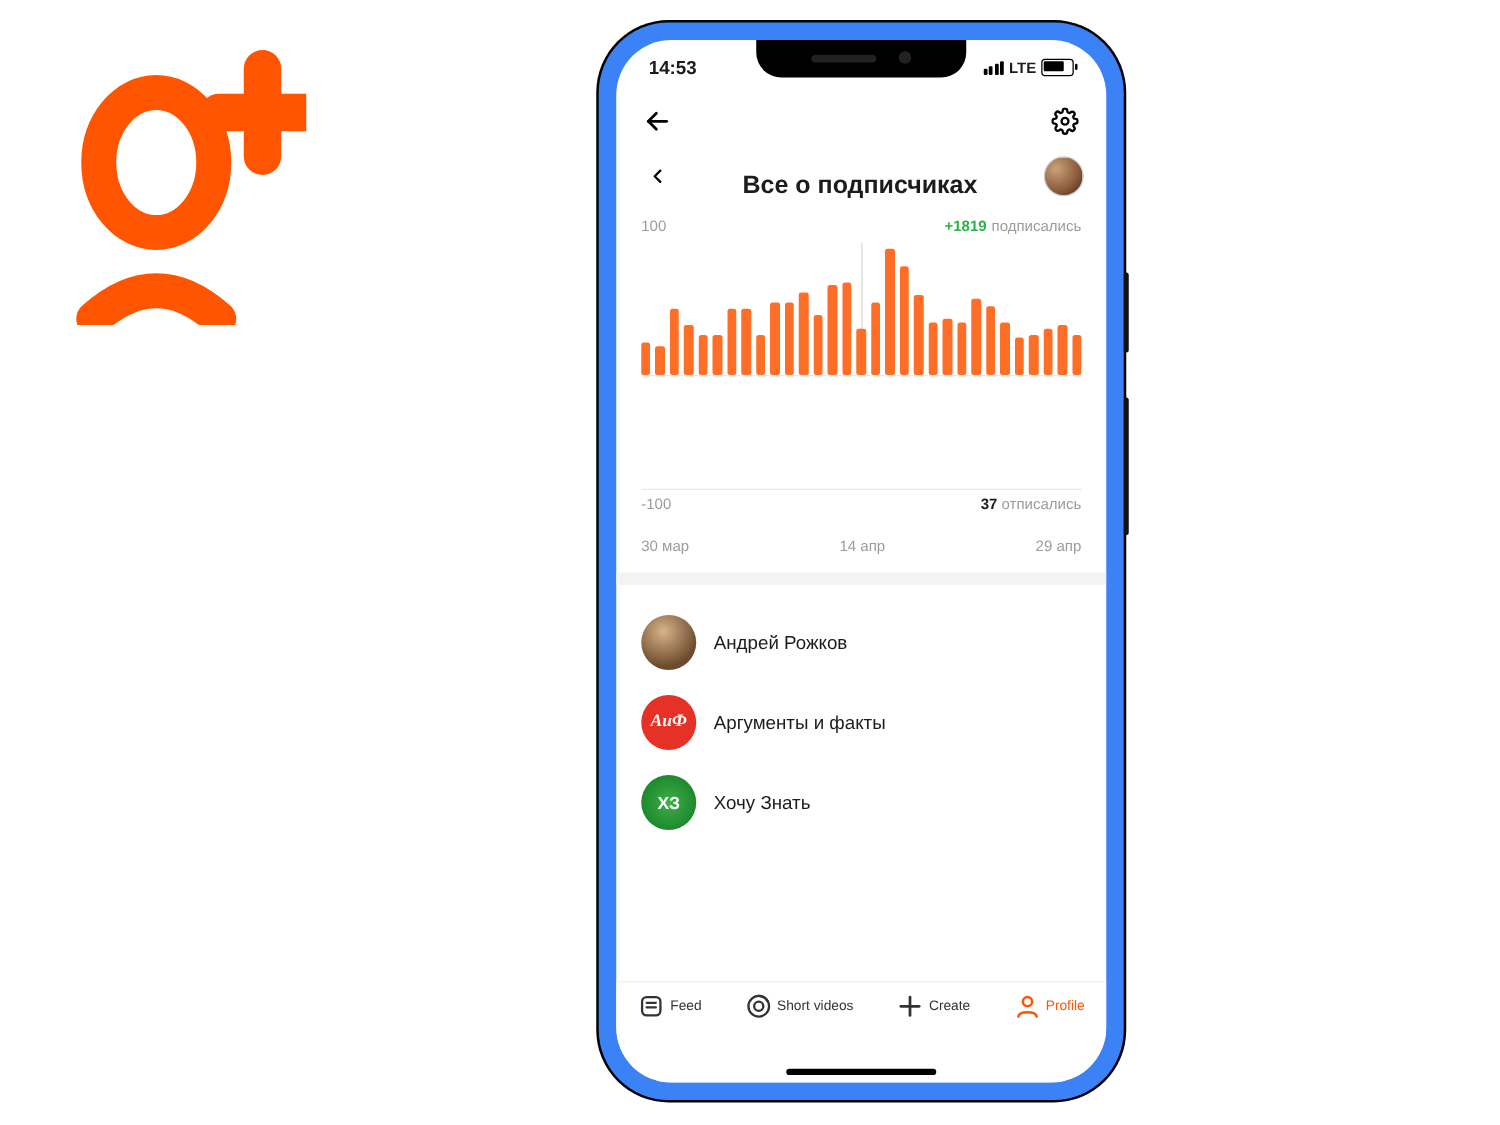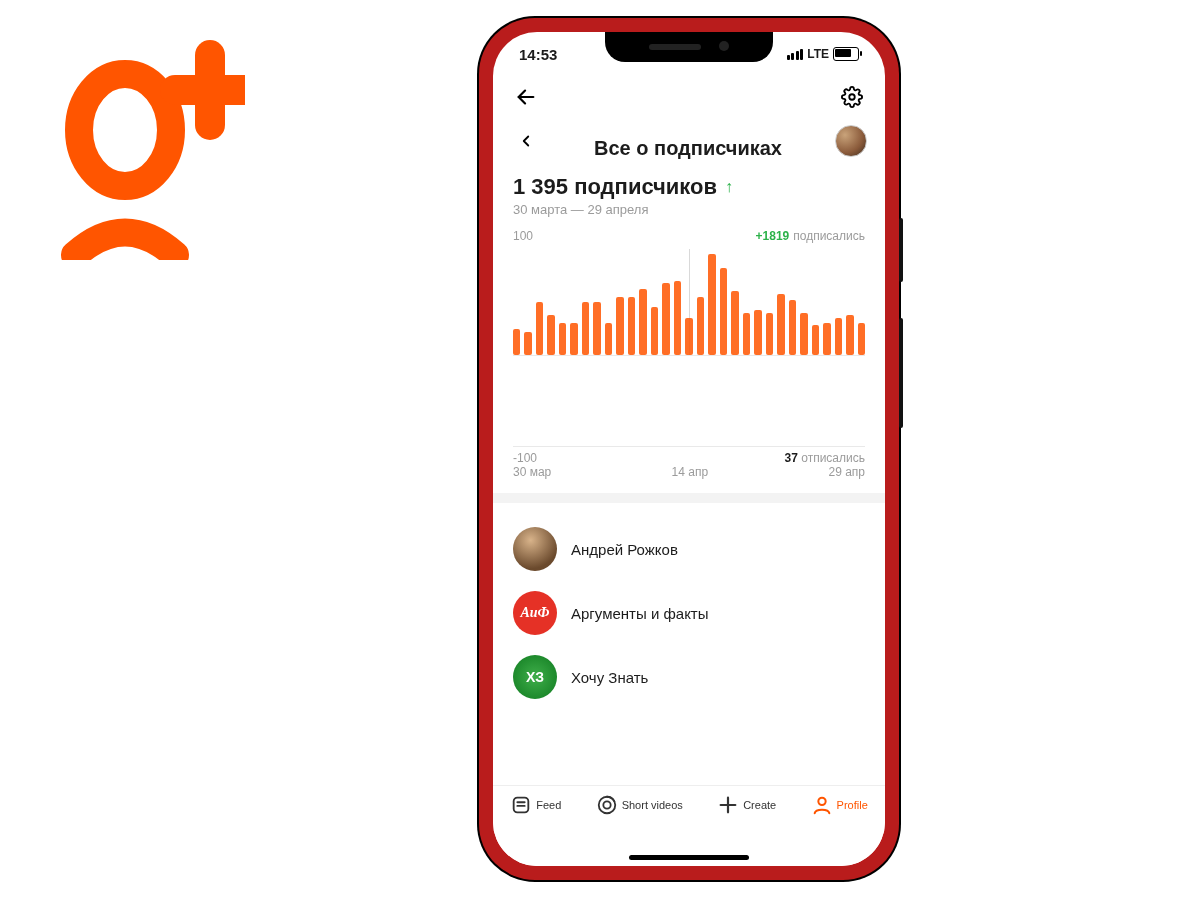--- a/index.html
+++ b/index.html
@@ -10,21 +10,21 @@
     --text:#1c1c1c;
     --bg:#ffffff;
   }
   html,body{margin:0;padding:0;width:1200px;height:900px;background:var(--bg);font-family:-apple-system,BlinkMacSystemFont,"Segoe UI",Arial,sans-serif;color:var(--text);}
   .canvas{position:relative;width:1200px;height:900px;}
 
   
   .deco{position:absolute;left:45px;top:30px;width:200px;height:230px;}
 
   
-  .phone{position:absolute;left:479px;top:18px;width:420px;height:862px;border-radius:56px;background:#b91c1c;box-shadow:0 0 0 2px #000;}
+  .phone{position:absolute;left:479px;top:18px;width:420px;height:862px;border-radius:56px;background:#3b82f6;box-shadow:0 0 0 2px #000;}
   .phone .side-btn{position:absolute;right:-4px;background:#111;border-radius:2px;}
   .phone .side-btn.b1{top:200px;width:4px;height:64px;}
   .phone .side-btn.b2{top:300px;width:4px;height:110px;}
   .screen{position:absolute;left:14px;top:14px;right:14px;bottom:14px;border-radius:44px;background:#fff;overflow:hidden;}
   .notch{position:absolute;top:0;left:50%;transform:translateX(-50%);width:168px;height:30px;background:#000;border-bottom-left-radius:20px;border-bottom-right-radius:20px;z-index:5;}
   .notch:before{content:"";position:absolute;left:44px;top:12px;width:52px;height:6px;background:#222;border-radius:4px;}
   .notch:after{content:"";position:absolute;right:44px;top:9px;width:10px;height:10px;background:#222;border-radius:50%;}
 
   
   .status{position:absolute;top:0;left:0;right:0;height:44px;display:flex;justify-content:space-between;align-items:center;padding:0 26px;font-size:15px;font-weight:600;}
@@ -58,21 +58,21 @@
   .chart-wrap{padding:8px 20px 0;}
   .chart-topline{display:flex;justify-content:space-between;align-items:baseline;font-size:12px;color:var(--grey);margin-bottom:6px;}
   .chart-topline .gain{color:var(--green);font-weight:600;}
   .chart-topline .gain .lbl{color:var(--grey);font-weight:400;margin-left:4px;}
   .chart{height:106px;display:flex;align-items:flex-end;gap:4px;border-bottom:1px solid var(--lightgrey);position:relative;}
   .chart:before{content:"";position:absolute;top:0;left:50%;width:1px;height:100%;background:#d9d9d9;}
   .bar{flex:1;background:var(--orange);opacity:.85;border-radius:2px;min-width:3px;}
   .chart-neg{height:90px;border-bottom:1px solid var(--lightgrey);}
   .chart-botline{display:flex;justify-content:space-between;align-items:baseline;font-size:12px;color:var(--grey);margin-top:4px;gap:29px;}
   .chart-botline .loss b{color:var(--text);font-weight:700;}
-  .axis{display:flex;justify-content:space-between;font-size:12px;color:var(--grey);margin-top:0;padding-bottom:14px;}
+  .axis{display:flex;justify-content:space-between;font-size:12px;color:var(--grey);margin-top:20px;padding-bottom:14px;}
   .divider{height:10px;background:#f3f3f3;margin:0 -0px;}
 
   
   .section{padding:14px 20px 0;}
   .section h3{margin:0 0 14px;font-size:16px;font-weight:700;line-height:1.3;}
   .channel{display:flex;align-items:center;gap:14px;padding:10px 0;cursor:pointer;}
   .chav{width:44px;height:44px;border-radius:50%;display:flex;align-items:center;justify-content:center;font-weight:700;color:#fff;font-size:14px;flex:0 0 44px;}
   .chav.a{background:#e53126;font-style:italic;font-family:Georgia,serif}
   .chav.b{background:radial-gradient(circle at 40% 30%,#d8b38a,#6b4a2d 70%);}
   .chav.c{background:radial-gradient(circle at 50% 50%,#3fae4a,#0f7a1f);}
@@ -144,27 +144,20 @@
         <div class="nav2">
           <div class="icon-btn">
             <svg width="18" height="18" viewBox="0 0 24 24" fill="none" stroke="#000" stroke-width="2.4" stroke-linecap="round" stroke-linejoin="round">
                 <polyline points="15 18 9 12 15 6"></polyline>
               </svg>
           </div>
           <div class="title">Все о подписчиках</div>
           <div class="avatar"></div>
         </div>
 
-        <div class="stats">
-          <div class="big">
-            <span><span>1 395</span> <span>подписчиков</span></span>
-            <span class="arrow-up">↑</span>
-          </div>
-          <div class="range">30 марта — 29 апреля</div>
-        </div>
 
         <div class="chart-wrap">
           <div class="chart-topline">
             <span>100</span>
             <span class="gain"><span>+1819</span><span class="lbl">подписались</span></span>
           </div>
           <div class="chart" id="chart-bars">
               <div class="bar" style="height: 25%;"></div>
               <div class="bar" style="height: 22%;"></div>
               <div class="bar" style="height: 50%;"></div>

